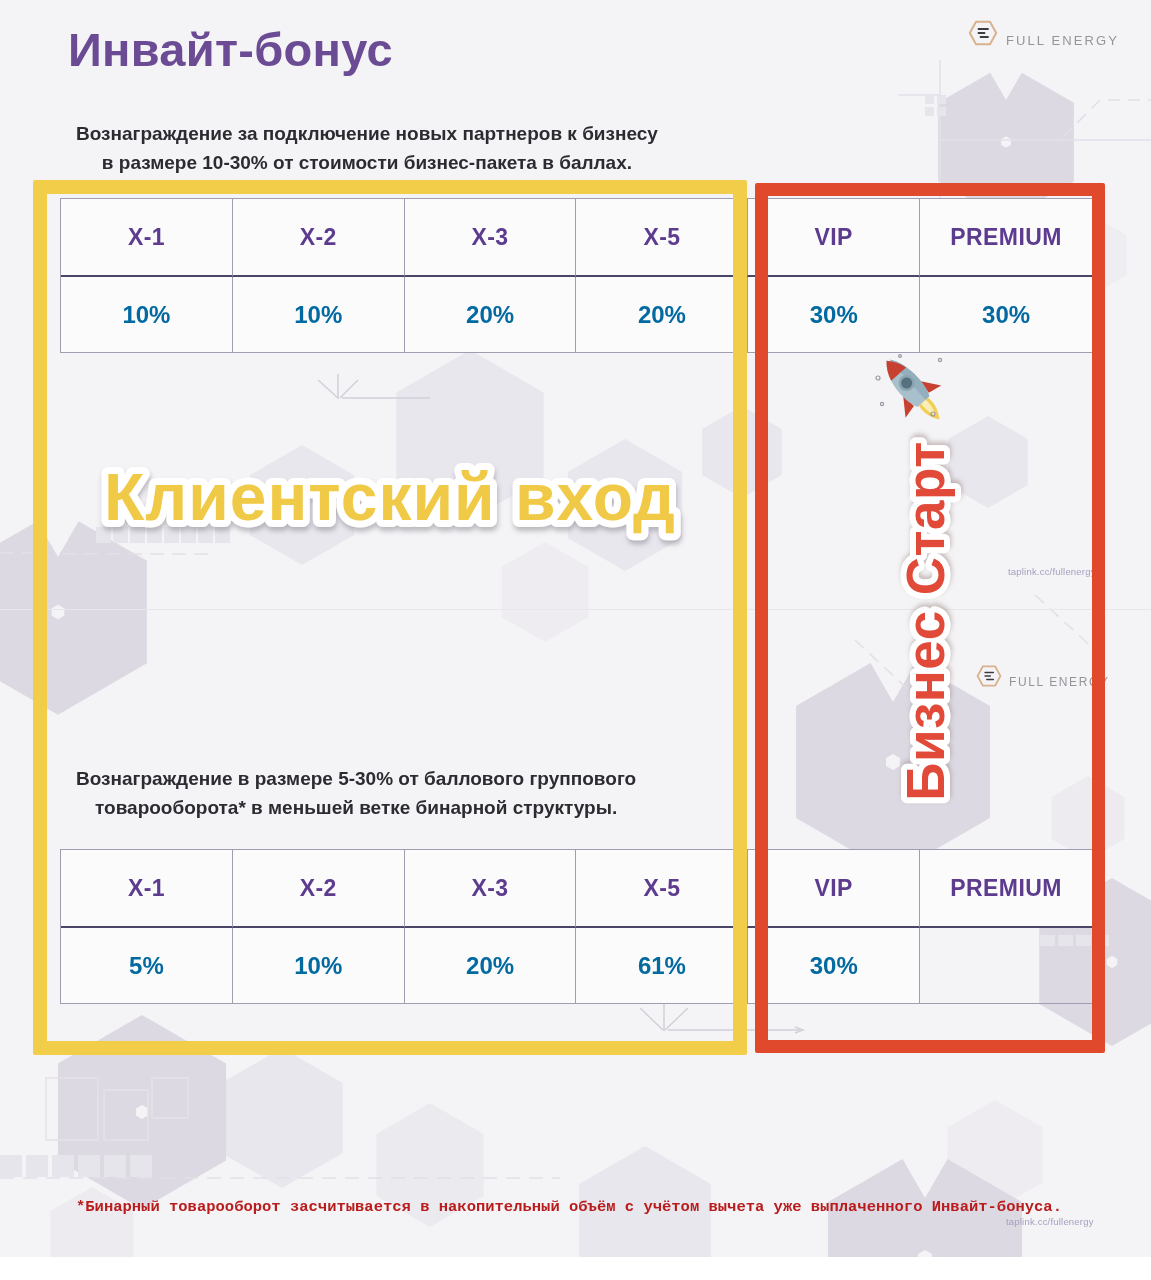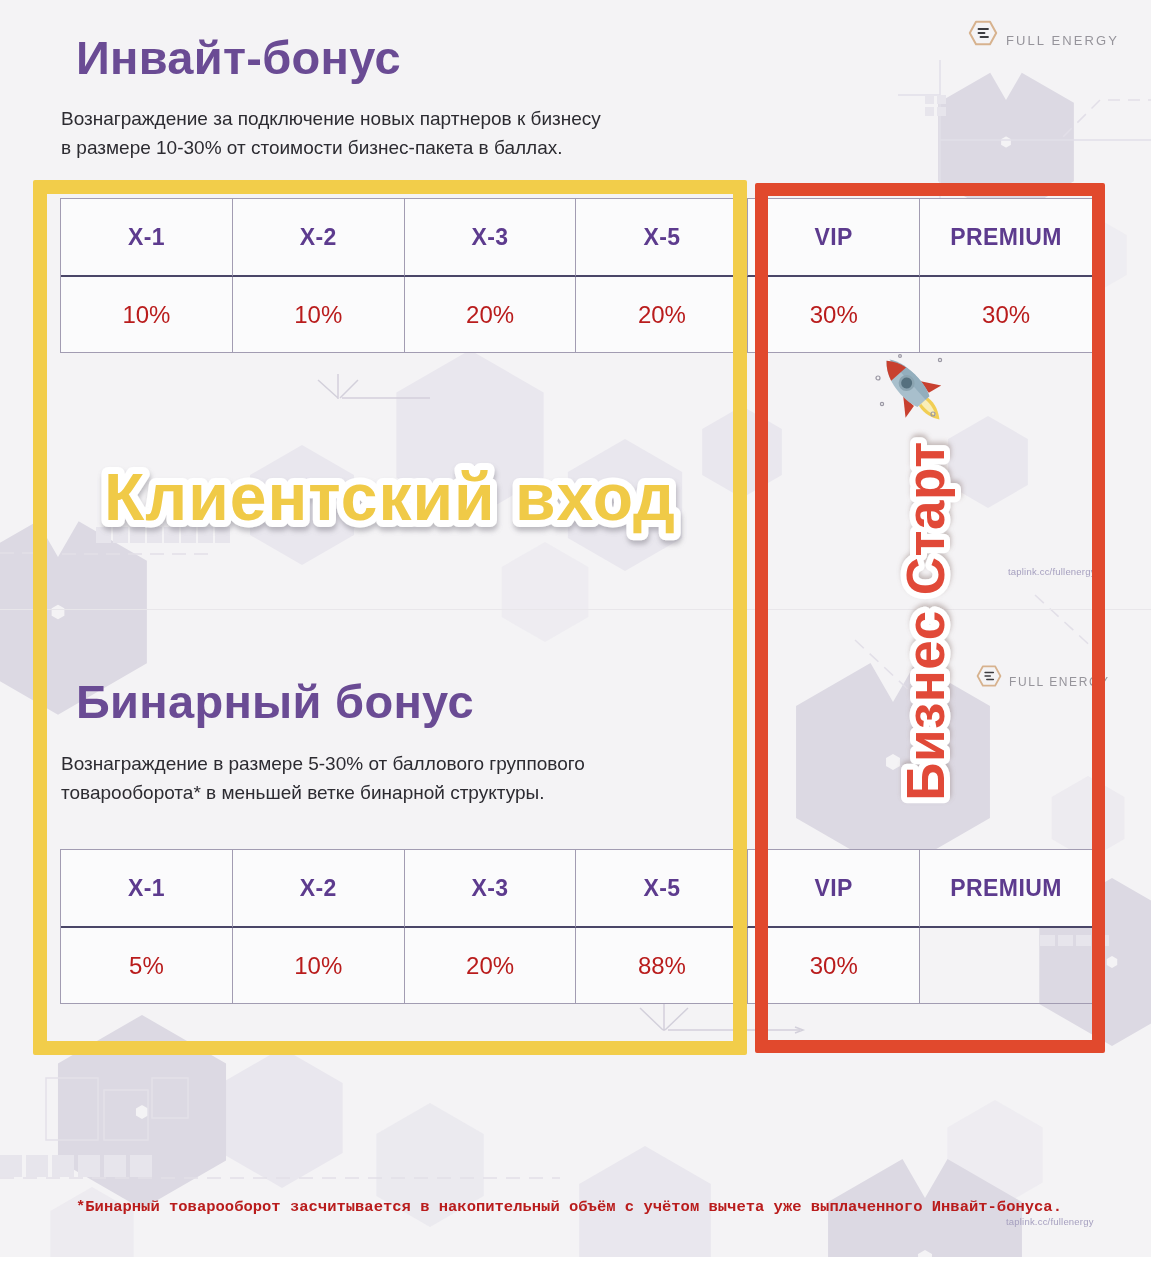--- a/index.html
+++ b/index.html
@@ -5,29 +5,29 @@
   html,body{margin:0;padding:0;background:#fff;}
   .canvas{
     position:relative;width:1151px;height:1280px;overflow:hidden;
     background:#f4f3f5;font-family:"Liberation Sans",sans-serif;
   }
   .bg-decor{position:absolute;left:0;top:0;z-index:0;}
   .seam{position:absolute;left:0;top:609px;width:1151px;height:1px;background:#e8e6ea;z-index:0;}
   .bottom-strip{position:absolute;left:0;top:1257px;width:1151px;height:23px;background:#ffffff;z-index:6;}
 
   .page-title{
-    position:absolute;left:60px;top:14px;margin:16px;z-index:2;
+    position:absolute;left:60px;top:14px;margin:8px;z-index:2;
     font-size:47px;font-weight:bold;color:#6a4b94;letter-spacing:.3px;
   }
   .title-invite{top:14px;}
   .title-binary{top:658px;}
 
   .section-desc{
-    position:absolute;left:60px;z-index:2;margin:1px;
-    font-size:19px;line-height:1.55;font-weight:400;color:#2c2b31;white-space:pre-line;
+    position:absolute;left:60px;z-index:2;margin:16px;
+    font-size:19px;line-height:1.55;font-weight:700;color:#2c2b31;white-space:pre-line;text-align:center;
   }
   .desc-invite{top:103px;}
   .desc-binary{top:748px;}
 
   .brand{
     position:absolute;display:flex;align-items:flex-end;z-index:2;
   }
   .brand-top{left:968px;top:18px;gap:8px;}
   .brand-mid{left:976px;top:663px;gap:7px;}
   .brand-label{
@@ -46,21 +46,21 @@
     background:#fbfbfc;display:flex;align-items:center;justify-content:center;
     border-right:1px solid #a29cb2;
   }
   .bonus-table .cell:nth-child(6n){border-right:none;}
   .bonus-table .th{
     height:76px;font-size:23px;font-weight:bold;color:#5d3b8e;letter-spacing:.4px;
     border-bottom:2px solid #4a4668;
     text-align:center;
   }
   .bonus-table .td{
-    height:75px;font-size:24px;font-weight:normal;color:#b91c1c;
+    height:75px;font-size:24px;font-weight:bold;color:#0369a1;
   }
 
   .frame{position:absolute;box-sizing:border-box;z-index:3;pointer-events:none;border-radius:2px;}
   .frame-yellow{left:33px;top:180px;width:714px;height:875px;border:14px solid #f2cd4a;}
   .frame-red{left:755px;top:183px;width:350px;height:870px;border:13px solid #e1492d;}
 
   .overlay-svg{position:absolute;z-index:4;overflow:visible;}
   .client-entry-svg{left:52px;top:428px;}
   .business-start-svg{left:855px;top:424px;}
   .rocket-svg{left:870px;top:344px;}
@@ -184,36 +184,35 @@
     <div class="cell th">VIP</div>
     <div class="cell th">PREMIUM</div>
     <div class="cell td">10%</div>
     <div class="cell td">10%</div>
     <div class="cell td">20%</div>
     <div class="cell td">20%</div>
     <div class="cell td">30%</div>
     <div class="cell td">30%</div>
   </div>
 
-  <h1 class="page-title title-binary">Бинарный бонус</h1>
 
   <p class="section-desc desc-binary">Вознаграждение в размере 5-30% от баллового группового
 товарооборота* в меньшей ветке бинарной структуры.</p>
 
   <div class="bonus-table table-binary">
     <div class="cell th">X-1</div>
     <div class="cell th">X-2</div>
     <div class="cell th">X-3</div>
     <div class="cell th">X-5</div>
     <div class="cell th">VIP</div>
     <div class="cell th">PREMIUM</div>
     <div class="cell td">5%</div>
     <div class="cell td">10%</div>
     <div class="cell td">20%</div>
-    <div class="cell td">88%</div>
+    <div class="cell td">61%</div>
     <div class="cell td">30%</div>
   </div>
 
   <div class="frame frame-yellow"></div>
   <div class="frame frame-red"></div>
 
   <svg class="overlay-svg client-entry-svg" width="676" height="140" viewBox="0 0 676 140">
     <defs>
       <filter id="soft1" x="-20%" y="-20%" width="140%" height="160%">
         <feDropShadow dx="1" dy="4" stdDeviation="2.5" flood-color="#77737f" flood-opacity="0.45"></feDropShadow>

